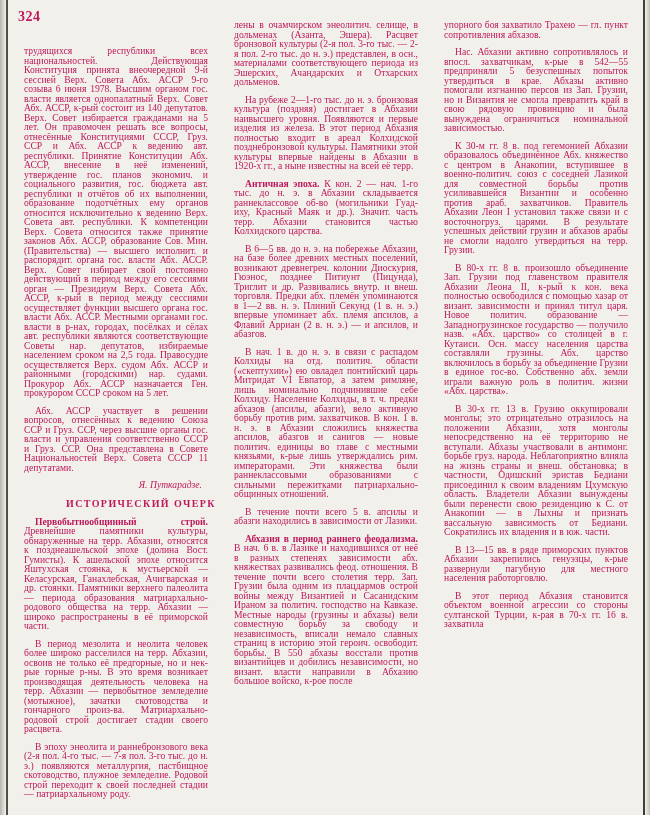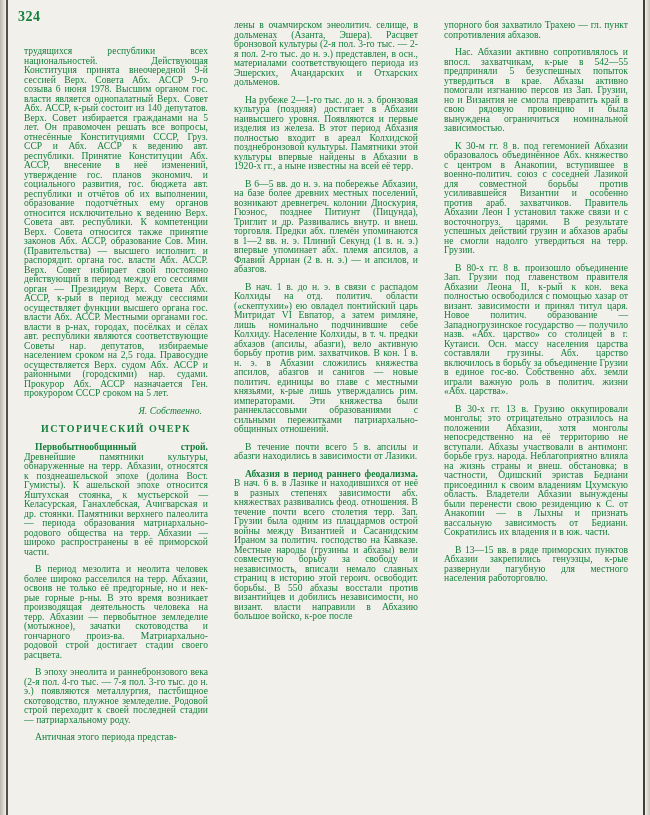--- a/index.html
+++ b/index.html
@@ -9,21 +9,21 @@
     height: 815px;
     background: #e8e5df;
     font-family: "Liberation Serif", "DejaVu Serif", serif;
   }
   .page {
     position: relative;
     width: 650px;
     height: 815px;
     background: #f2f0ea;
     overflow: hidden;
-    color: #15803d;
+    color: #be185d;
   }
   
   .edge-left {
     position: absolute; left: 6px; top: 0; bottom: 0; width: 2px;
     background: #35332f; opacity: .85;
   }
   .edge-left-soft {
     position: absolute; left: 0; top: 0; bottom: 0; width: 6px;
     background: linear-gradient(to right, #b9b5ac, #f2f0ea);
   }
@@ -73,56 +73,59 @@
     text-indent: 0 !important;
     text-align: right;
     font-style: italic;
     padding-right: 6px;
   }
   .section-heading {
     margin: 7px 0 5px;
     font-size: 10px;
     line-height: 11px;
     font-weight: bold;
-    text-align: center;
+    text-align: right;
     letter-spacing: 1.4px;
     text-indent: 0;
   }
 </style>
 </head>
 <body>
 
 <div class="page">
   <div class="edge-left-soft"></div>
   <div class="edge-left"></div>
   <div class="edge-right-soft"></div>
   <div class="edge-right"></div>
 
   <div class="page-number">324</div>
 
   <div class="columns">
     <div class="col col-first">
         <p class="noindent">трудящихся республики всех национальностей. Действующая Конституция принята внеочередной 9-й сессией Верх. Совета Абх. АССР 9-го созыва 6 июня 1978. Высшим органом гос. власти является однопалатный Верх. Совет Абх. АССР, к-рый состоит из 140 депутатов. Верх. Совет избирается гражданами на 5 лет. Он правомочен решать все вопросы, отнесённые Конституциями СССР, Груз. ССР и Абх. АССР к ведению авт. республики. Принятие Конституции Абх. АССР, внесение в неё изменений, утверждение гос. планов экономич. и социального развития, гос. бюджета авт. республики и отчётов об их выполнении, образование подотчётных ему органов относится исключительно к ведению Верх. Совета авт. республики. К компетенции Верх. Совета относится также принятие законов Абх. АССР, образование Сов. Мин. (Правительства) — высшего исполнит. и распорядит. органа гос. власти Абх. АССР. Верх. Совет избирает свой постоянно действующий в период между его сессиями орган — Президиум Верх. Совета Абх. АССР, к-рый в период между сессиями осуществляет функции высшего органа гос. власти Абх. АССР. Местными органами гос. власти в р-нах, городах, посёлках и сёлах авт. республики являются соответствующие Советы нар. депутатов, избираемые населением сроком на 2,5 года. Правосудие осуществляется Верх. судом Абх. АССР и районными (городскими) нар. судами. Прокурор Абх. АССР назначается Ген. прокурором СССР сроком на 5 лет.</p>
-        <p class="signature">Я. Собственно.</p>
+        <p>Абх. АССР участвует в решении вопросов, отнесённых к ведению Союза ССР и Груз. ССР, через высшие органы гос. власти и управления соответственно СССР и Груз. ССР. Она представлена в Совете Национальностей Верх. Совета СССР 11 депутатами.</p>
+        <p class="signature">Я. Путкарадзе.</p>
         <h2 class="section-heading">ИСТОРИЧЕСКИЙ ОЧЕРК</h2>
         <p><b class="lead">Первобытнообщинный строй. </b>Древнейшие памятники культуры, обнаруженные на терр. Абхазии, относятся к позднеашельской эпохе (долина Вост. Гумисты). К ашельской эпохе относится Яштухская стоянка, к мустьерской — Келасурская, Ганахлебская, Ачигварская и др. стоянки. Памятники верхнего палеолита — периода образования матриархально-родового общества на терр. Абхазии — широко распространены в её приморской части.</p>
         <p>В период мезолита и неолита человек более широко расселился на терр. Абхазии, освоив не только её предгорные, но и нек-рые горные р-ны. В это время возникает производящая деятельность человека на терр. Абхазии — первобытное земледелие (мотыжное), зачатки скотоводства и гончарного произ-ва. Матриархально-родовой строй достигает стадии своего расцвета.</p>
         <p>В эпоху энеолита и раннебронзового века (2-я пол. 4-го тыс. — 7-я пол. 3-го тыс. до н. э.) появляются металлургия, пастбищное скотоводство, плужное земледелие. Родовой строй переходит к своей последней стадии — патриархальному роду.</p>
         <p>Античная этого периода представ-</p>
       </div>
     <div class="col">
         <p class="noindent">лены в очамчирском энеолитич. селище, в дольменах (Азанта, Эшера). Расцвет бронзовой культуры (2-я пол. 3-го тыс. — 2-я пол. 2-го тыс. до н. э.) представлен, в осн., материалами соответствующего периода из Эшерских, Ачандарских и Отхарских дольменов.</p>
         <p>На рубеже 2—1-го тыс. до н. э. бронзовая культура (поздняя) достигает в Абхазии наивысшего уровня. Появляются и первые изделия из железа. В этот период Абхазия полностью входит в ареал Колхидской позднебронзовой культуры. Памятники этой культуры впервые найдены в Абхазии в 1920-х гг., а ныне известны на всей её терр.</p>
+        <p><b class="lead">Античная эпоха. </b>К кон. 2 — нач. 1-го тыс. до н. э. в Абхазии складывается раннеклассовое об-во (могильники Гуад-иху, Красный Маяк и др.). Значит. часть терр. Абхазии становится частью Колхидского царства.</p>
         <p>В 6—5 вв. до н. э. на побережье Абхазии, на базе более древних местных поселений, возникают древнегреч. колонии Диоскурия, Гюэнос, позднее Питиунт (Пицунда), Триглит и др. Развивались внутр. и внеш. торговля. Предки абх. племён упоминаются в 1—2 вв. н. э. Плиний Секунд (1 в. н. э.) впервые упоминает абх. племя апсилов, а Флавий Арриан (2 в. н. э.) — и апсилов, и абазгов.</p>
         <p>В нач. 1 в. до н. э. в связи с распадом Колхиды на отд. политич. области («скептухии») ею овладел понтийский царь Митридат VI Евпатор, а затем римляне, лишь номинально подчинившие себе Колхиду. Население Колхиды, в т. ч. предки абхазов (апсилы, абазги), вело активную борьбу против рим. захватчиков. В кон. 1 в. н. э. в Абхазии сложились княжества апсилов, абазгов и санигов — новые политич. единицы во главе с местными князьями, к-рые лишь утверждались рим. императорами. Эти княжества были раннеклассовыми образованиями с сильными пережитками патриархально-общинных отношений.</p>
         <p>В течение почти всего 5 в. апсилы и абазги находились в зависимости от Лазики.</p>
         <p><b class="lead">Абхазия в период раннего феодализма. </b>В нач. 6 в. в Лазике и находившихся от неё в разных степенях зависимости абх. княжествах развивались феод. отношения. В течение почти всего столетия терр. Зап. Грузии была одним из плацдармов острой войны между Византией и Сасанидским Ираном за политич. господство на Кавказе. Местные народы (грузины и абхазы) вели совместную борьбу за свободу и независимость, вписали немало славных страниц в историю этой героич. освободит. борьбы. В 550 абхазы восстали против византийцев и добились независимости, но визант. власти направили в Абхазию большое войско, к-рое после</p>
       </div>
     <div class="col">
         <p class="noindent">упорного боя захватило Трахею — гл. пункт сопротивления абхазов.</p>
         <p>Нас. Абхазии активно сопротивлялось и впосл. захватчикам, к-рые в 542—55 предприняли 5 безуспешных попыток утвердиться в крае. Абхазы активно помогали изгнанию персов из Зап. Грузии, но и Византия не смогла превратить край в свою рядовую провинцию и была вынуждена ограничиться номинальной зависимостью.</p>
         <p>К 30-м гг. 8 в. под гегемонией Абхазии образовалось объединённое Абх. княжество с центром в Анакопии, вступившее в военно-политич. союз с соседней Лазикой для совместной борьбы против усиливавшейся Византии и особенно против араб. захватчиков. Правитель Абхазии Леон I установил также связи и с восточногруз. царями. В результате успешных действий грузин и абхазов арабы не смогли надолго утвердиться на терр. Грузии.</p>
         <p>В 80-х гг. 8 в. произошло объединение Зап. Грузии под главенством правителя Абхазии Леона II, к-рый к кон. века полностью освободился с помощью хазар от визант. зависимости и принял титул царя. Новое политич. образование — Западногрузинское государство — получило назв. «Абх. царство» со столицей в г. Кутаиси. Осн. массу населения царства составляли грузины. Абх. царство включилось в борьбу за объединение Грузии в единое гос-во. Собственно абх. земли играли важную роль в политич. жизни «Абх. царства».</p>
         <p>В 30-х гг. 13 в. Грузию оккупировали монголы; это отрицательно отразилось на положении Абхазии, хотя монголы непосредственно на её территорию не вступали. Абхазы участвовали в антимонг. борьбе груз. народа. Неблагоприятно влияла на жизнь страны и внеш. обстановка; в частности, Одишский эристав Бедиани присоединил к своим владениям Цхумскую область. Владетели Абхазии вынуждены были перенести свою резиденцию к С. от Анакопии — в Лыхны и признать вассальную зависимость от Бедиани. Сократились их владения и в юж. части.</p>
         <p>В 13—15 вв. в ряде приморских пунктов Абхазии закрепились генуэзцы, к-рые развернули пагубную для местного населения работорговлю.</p>
+        <p>В этот период Абхазия становится объектом военной агрессии со стороны султанской Турции, к-рая в 70-х гг. 16 в. захватила</p>
       </div>
   </div>
 </div>
 
 </body></html>

